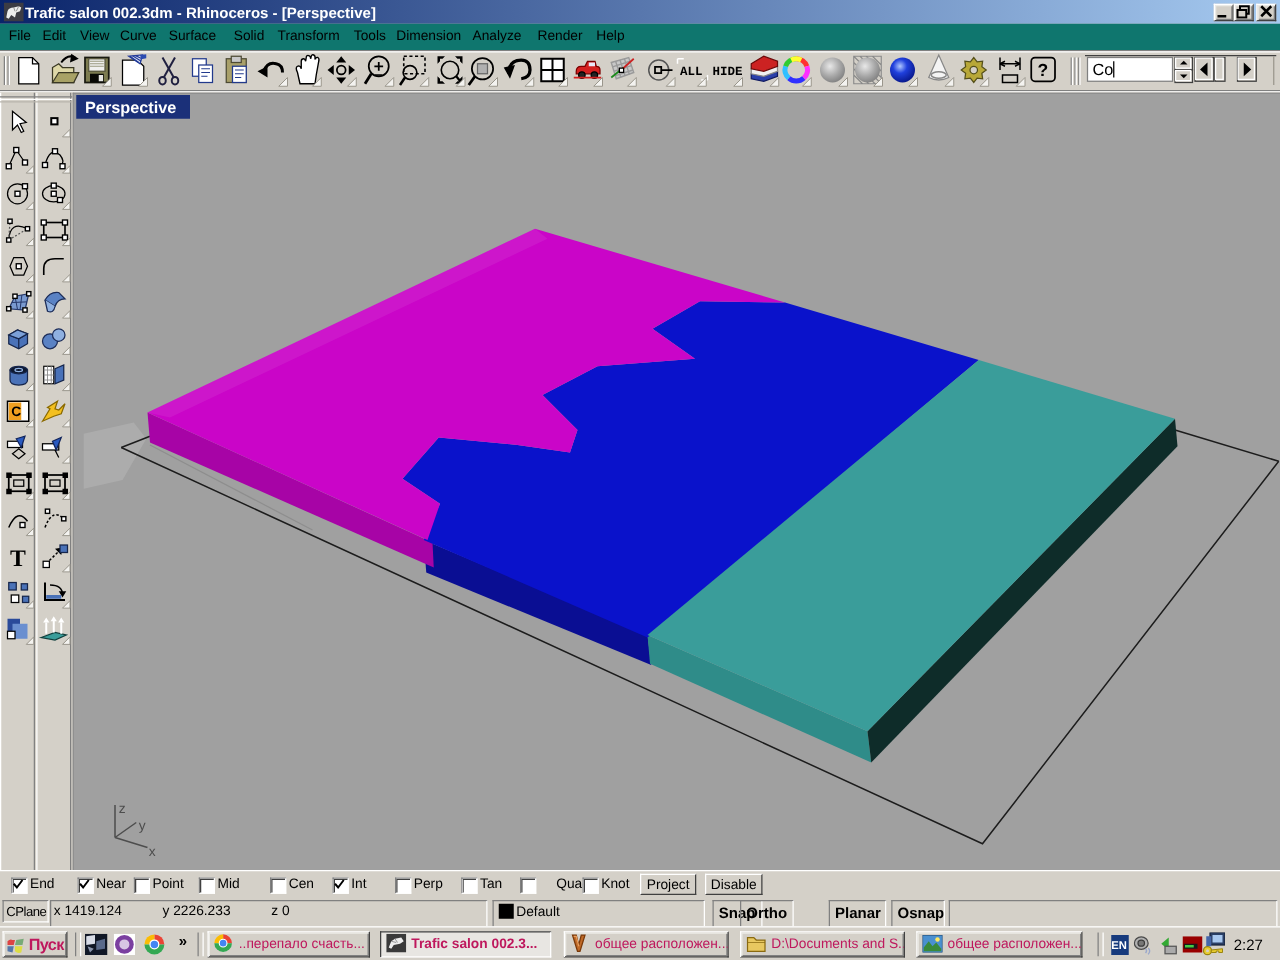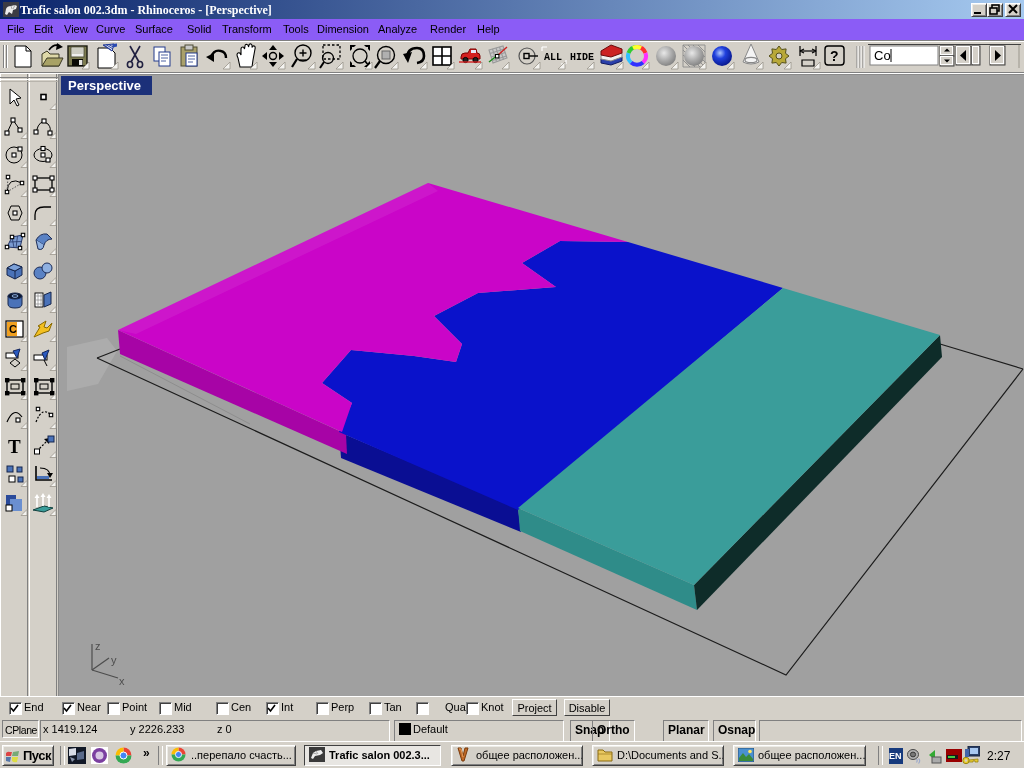--- a/index.html
+++ b/index.html
@@ -1,32 +1,32 @@
 <!DOCTYPE html>
 <html><head>
 <meta charset="utf-8">
 <style>
   html,body{margin:0;padding:0;}
   body{width:1024px;height:768px;overflow:hidden;font-family:"Liberation Sans",sans-serif;background:#d4d0c8;position:relative;}
   .abs{position:absolute;}
   #titlebar{left:0;top:0;width:1024px;height:19px;background:linear-gradient(to right,#0a246a 0%,#a6caf0 100%);color:#fff;font-weight:bold;font-size:12px;}
-  #titletext{left:20px;top:2px;white-space:nowrap;font-family:Liberation Serif, serif;}
+  #titletext{left:20px;top:2px;white-space:nowrap;}
   .winbtn{top:3px;width:16px;height:14px;background:#d4d0c8;border:1px solid;border-color:#fff #404040 #404040 #fff;box-shadow:inset 1px 1px 0 #ecebe6, inset -1px -1px 0 #808080;font-size:10px;line-height:12px;text-align:center;color:#000;box-sizing:border-box;}
-  #menubar{left:0;top:19px;width:1024px;height:21px;background:#8b5cf6;font-size:11px;color:#000;}
+  #menubar{left:0;top:19px;width:1024px;height:21px;background:#0f766e;font-size:11px;color:#000;}
   .menuitem{position:absolute;top:4px;}
   #vplabel{left:61px;top:76px;width:91px;height:19px;background:#1b3079;color:#fff;font-weight:bold;font-size:13px;line-height:19px;text-align:left;padding-left:7px;box-sizing:border-box;}
   #osnapbar{left:0;top:696px;width:1024px;height:22px;background:#d4d0c8;border-top:1px solid #fff;font-size:11px;}
   .cb{position:absolute;top:5px;width:11px;height:11px;background:#fff;border:1px solid;border-color:#808080 #fff #fff #808080;box-shadow:inset 1px 1px 0 #404040;}
   .cblab{position:absolute;top:4px;font-size:11px;color:#000;}
   .osbtn{position:absolute;top:2px;height:17px;background:#d4d0c8;border:1px solid;border-color:#fff #404040 #404040 #fff;font-size:11px;text-align:center;box-sizing:border-box;padding-top:2px;}
   #statusbar{left:0;top:718px;width:1024px;height:23px;background:#d4d0c8;font-size:11px;}
   .pane{position:absolute;top:2px;height:18px;border:1px solid;border-color:#808080 #fff #fff #808080;box-sizing:border-box;padding:2px 4px 18px 4px;white-space:nowrap;overflow:hidden;}
   .paneb{font-weight:bold;font-size:12px;text-align:left;}
   #taskbar{left:0;top:741px;width:1024px;height:27px;background:#d4d0c8;border-top:1px solid #fff;}
-  .taskbtn{position:absolute;top:3px;height:21px;background:#d4d0c8;border:1px solid;border-color:#fff #404040 #404040 #fff;box-shadow:inset 1px 1px 0 #ecebe6, inset -1px -1px 0 #808080;font-size:11px;color:#000000;box-sizing:border-box;padding:3px 3px 0 24px;overflow:hidden;white-space:nowrap;}
+  .taskbtn{position:absolute;top:3px;height:21px;background:#d4d0c8;border:1px solid;border-color:#fff #404040 #404040 #fff;box-shadow:inset 1px 1px 0 #ecebe6, inset -1px -1px 0 #808080;font-size:11px;color:#be185d;box-sizing:border-box;padding:3px 3px 0 24px;overflow:hidden;white-space:nowrap;}
   .tsep{position:absolute;top:4px;width:3px;height:19px;border-left:1px solid #808080;border-right:1px solid #fff;}
 </style>
 </head>
 <body>
 
 <div class="abs" id="titlebar">
   <div class="abs" id="titletext" style="top:3px">Trafic salon 002.3dm - Rhinoceros - [Perspective]</div>
 </div>
 <svg class="abs" style="left:3px;top:2px" width="16" height="16" viewBox="0 0 16 16">
   <rect x="0" y="0" width="16" height="15" fill="#3c3c44"></rect>

